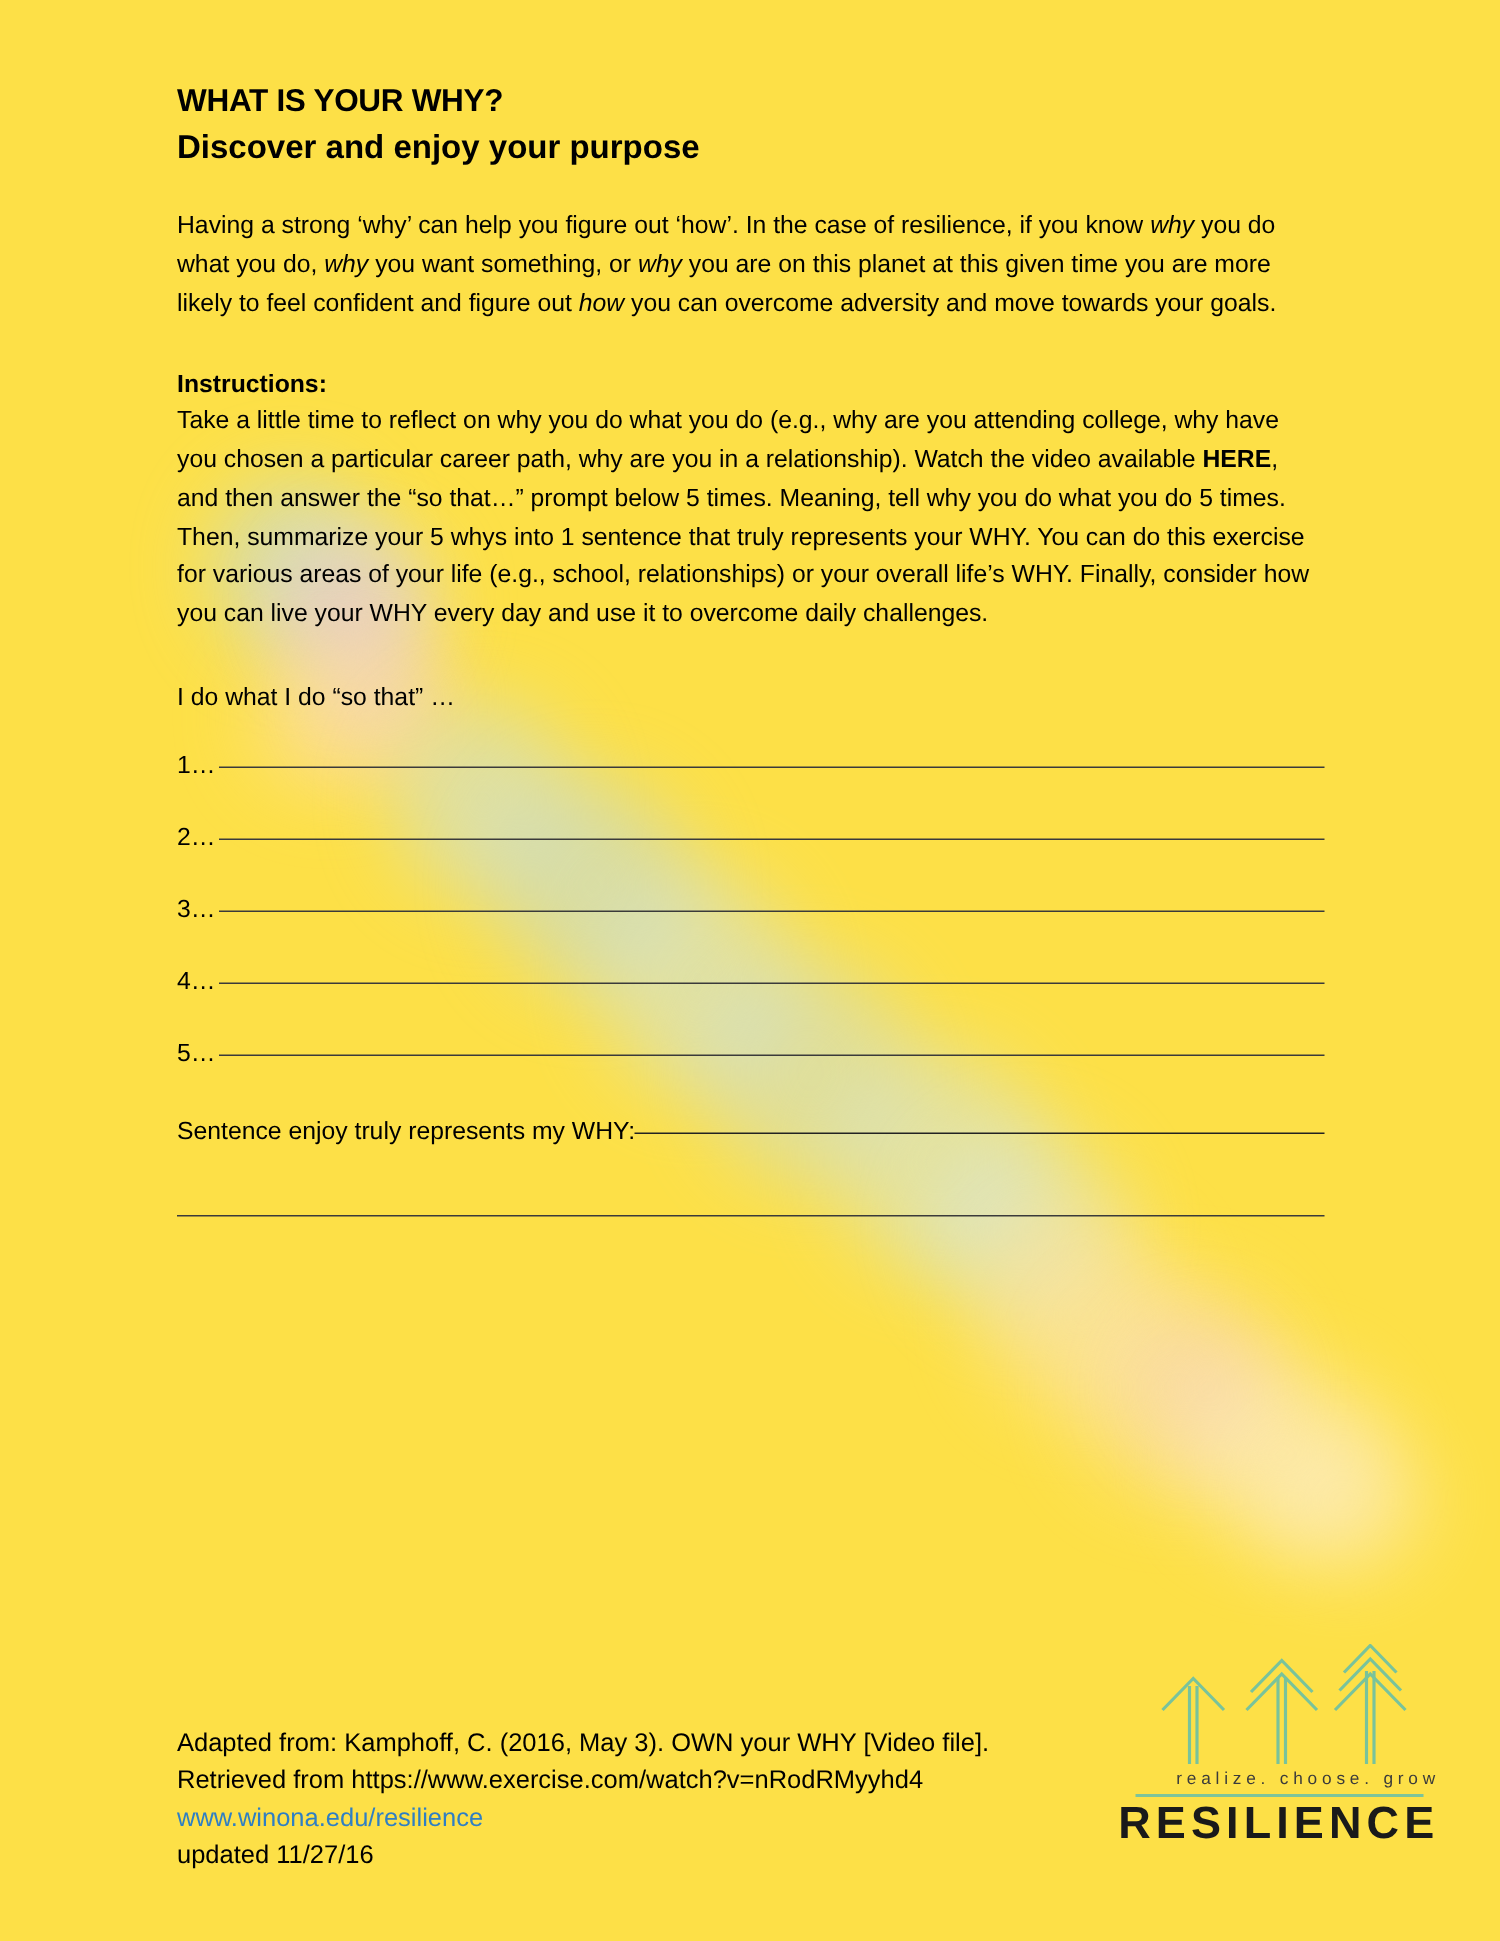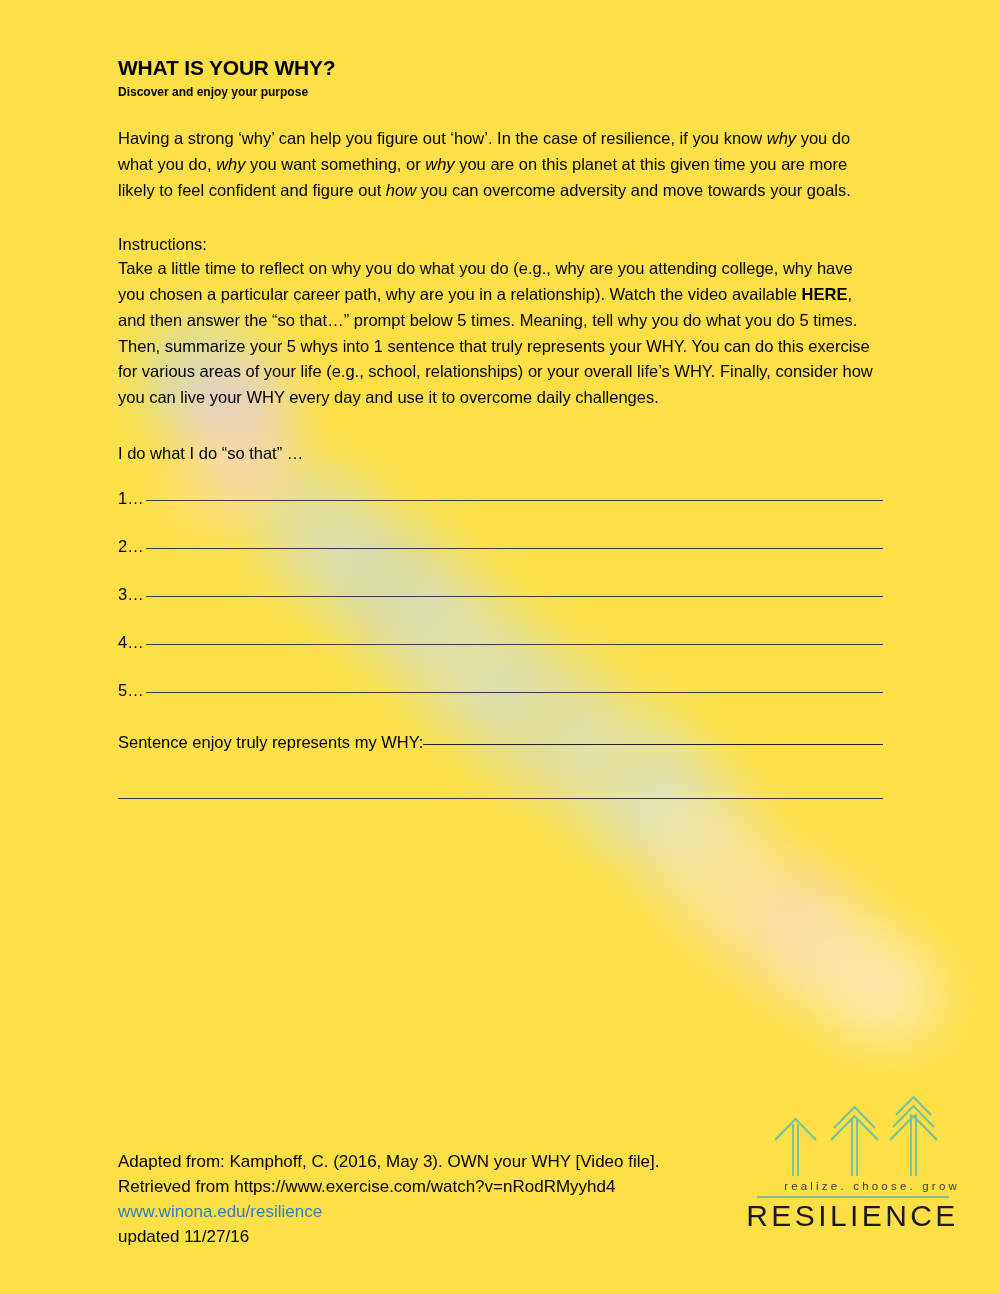--- a/index.html
+++ b/index.html
@@ -50,37 +50,37 @@
   }
 
   h1.title {
     font-size: 21px;
     font-weight: bold;
     letter-spacing: -0.2px;
     margin: 0 0 4px 0;
     line-height: 1.18;
   }
   h2.subtitle {
-    font-size: 12px;
+    font-size: 22px;
     font-weight: bold;
     margin: 0;
     line-height: 1.2;
   }
 
   p.para {
     font-size: 16.5px;
     line-height: 1.56;
     margin: 27px 0 0 0;
     text-align: left;
   }
   p.para em { }
 
   .instructions-head {
     font-size: 16.5px;
-    font-weight: normal;
+    font-weight: bold;
     margin: 30px 0 0 0;
     line-height: 1.4;
   }
   p.instructions-body {
     font-size: 16.5px;
     line-height: 1.56;
     margin: 0;
   }
 
   p.prompt {
@@ -176,21 +176,21 @@
   }
   .logo-rule {
     border-bottom: 2.2px solid #7dc49a;
     width: 192px;
     margin: 3px auto 0 12px;
     height: 0;
   }
   .logo-word {
     font-size: 30px;
     letter-spacing: 3.4px;
-    font-weight: 400;
+    font-weight: 700;
     text-align: center;
     color: #1a1a1a;
     margin-top: 2px;
     line-height: 1.05;
     white-space: nowrap;
   }
 </style>
 </head>
 <body>
 

